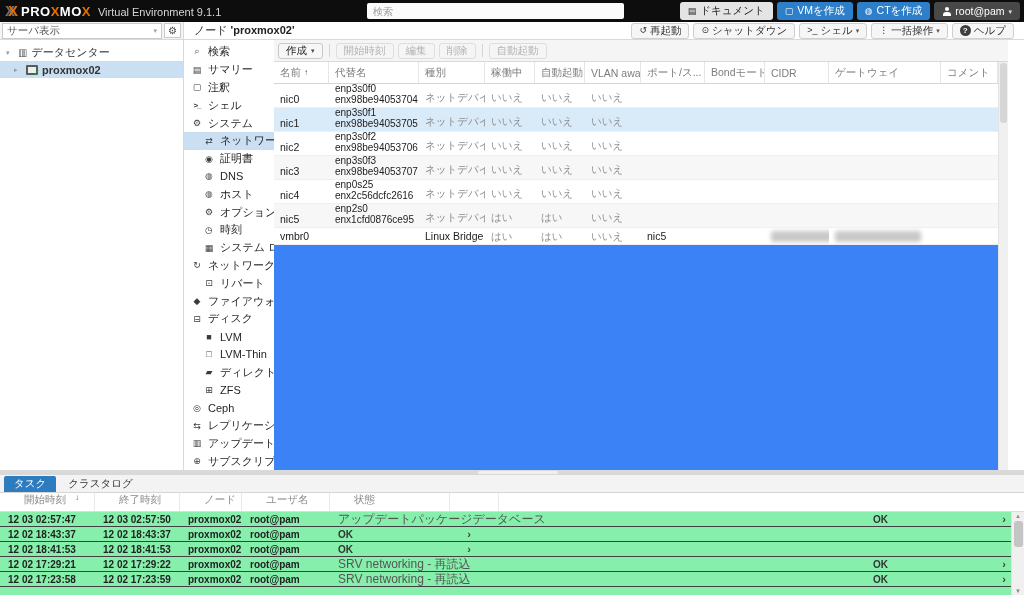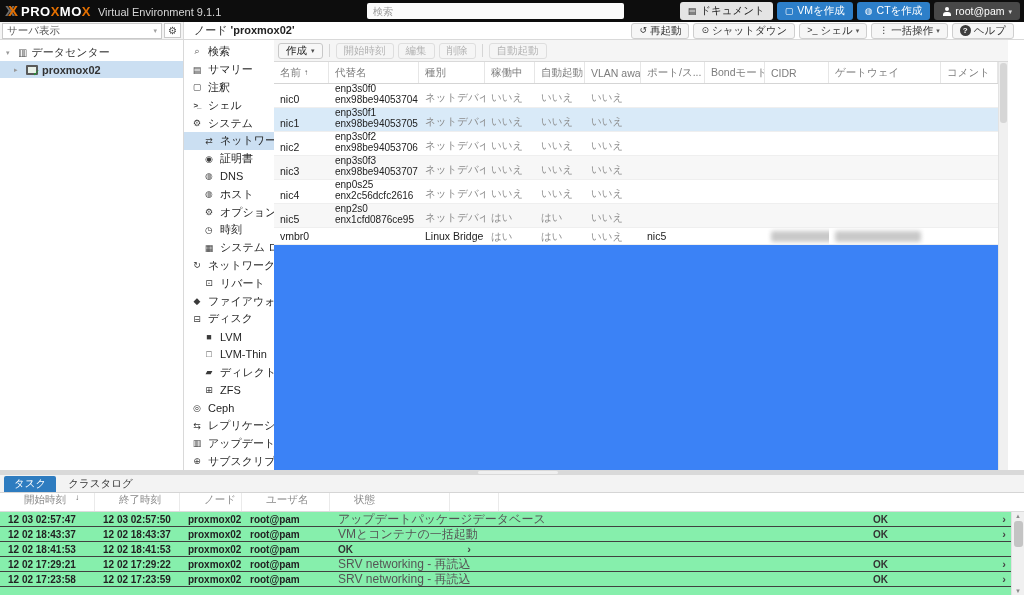--- a/index.html
+++ b/index.html
@@ -507,21 +507,20 @@
     <div class="td strong tc4">root@pam</div>
     <div class="td desc tc5">アップデートパッケージデータベース</div>
     <div class="td status tc6">OK</div>
     <div class="td chev tc7">›</div>
   </div>
   <div class="task-row">
     <div class="td strong tc1">12 02 18:43:37</div>
     <div class="td strong tc2">12 02 18:43:37</div>
     <div class="td strong tc3">proxmox02</div>
     <div class="td strong tc4">root@pam</div>
-    <div class="td desc tc5">VMとコンテナの一括起動</div>
     <div class="td status tc6">OK</div>
     <div class="td chev tc7">›</div>
   </div>
   <div class="task-row">
     <div class="td strong tc1">12 02 18:41:53</div>
     <div class="td strong tc2">12 02 18:41:53</div>
     <div class="td strong tc3">proxmox02</div>
     <div class="td strong tc4">root@pam</div>
     <div class="td status tc6">OK</div>
     <div class="td chev tc7">›</div>

